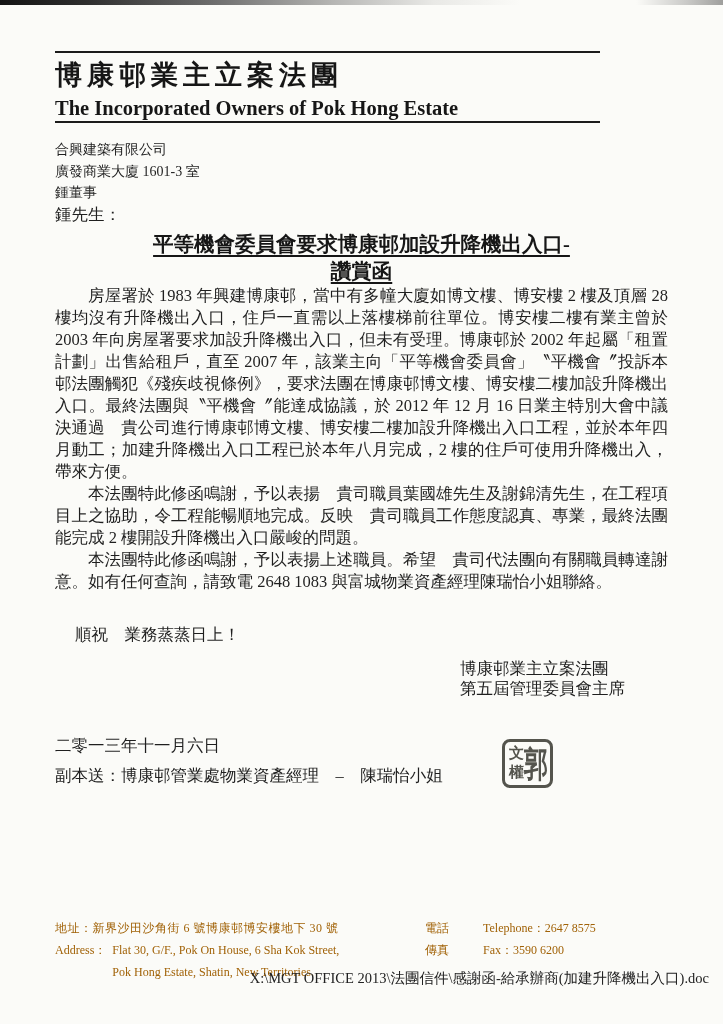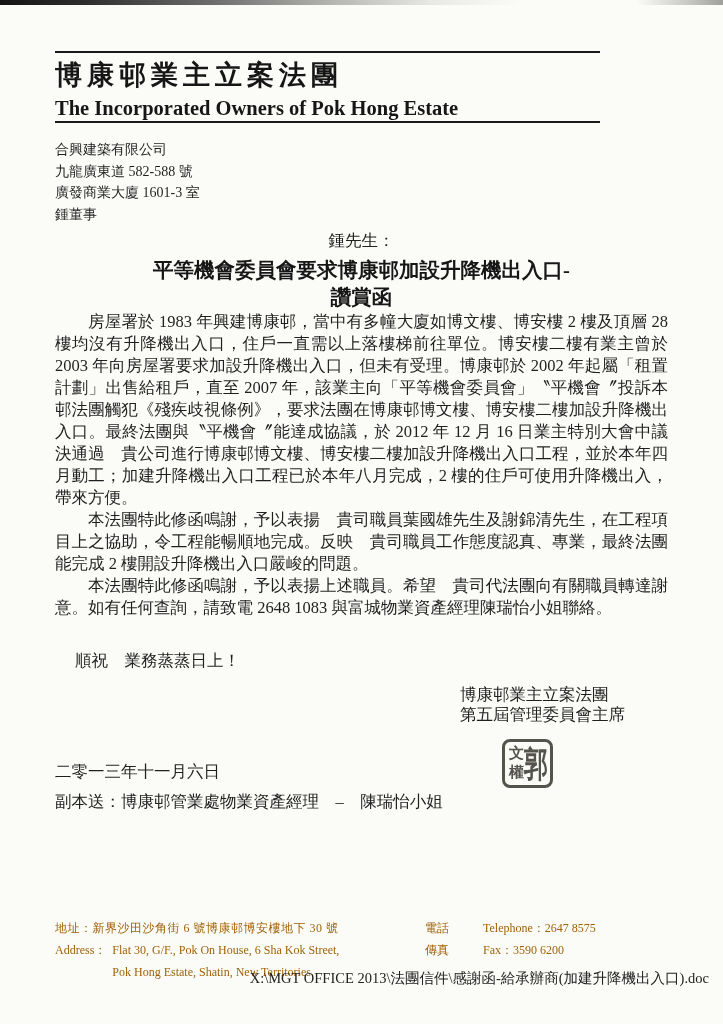--- a/index.html
+++ b/index.html
@@ -27,23 +27,23 @@
   .letterhead{padding-top:51px;margin:0 55px 0 55px;width:545px;}
   .rule{height:2px;background:var(--rule);width:545px;}
   .org-zh{
     margin:2px 0 0 0;font-size:27px;font-weight:700;line-height:40px;
     letter-spacing:5px;color:#161616;
   }
   .org-en{font-size:20.5px;font-weight:700;line-height:26px;color:#161616;padding-bottom:0;}
   
   .content{margin-left:55px;width:613px;font-size:16.5px;line-height:22px;}
   .recipient{margin-top:16px;line-height:21.5px;font-size:14px;}
-  .salutation{margin-top:5px;line-height:22px;text-align:center;}
+  .salutation{line-height:22px;}
   .subject{margin-top:5px;text-align:center;font-weight:700;font-size:20.5px;line-height:27px;color:#161616;}
-  .subject-line{text-decoration-thickness:1.5px;text-underline-offset:4px;}
+  .subject-line{text-decoration:underline;text-decoration-thickness:1.5px;text-underline-offset:4px;}
   p.para{margin:0;text-align:justify;text-indent:2em;}
   .p1{margin-top:10px;}
   .p2{margin-top:5px;}
   .p3{margin-top:8px;}
   .closing{margin-top:31px;padding-left:20px;line-height:22px;}
   .signature{margin-top:13px;margin-left:405px;line-height:20px;font-size:16.5px;white-space:nowrap;}
   .date{margin-top:36px;line-height:22px;font-size:16.5px;}
   .cc{margin-top:8px;line-height:22px;font-size:16.5px;}
   
   .stamp{
@@ -84,21 +84,20 @@
   <header class="letterhead">
     <div class="rule"></div>
     <h1 class="org-zh">博康邨業主立案法團</h1>
     <div class="org-en">The Incorporated Owners of Pok Hong Estate</div>
     <div class="rule"></div>
   </header>
 
   <main class="content">
     <div class="recipient">
       <div>合興建築有限公司</div>
-      <div>九龍廣東道 582-588 號</div>
       <div>廣發商業大廈 1601-3 室</div>
       <div>鍾董事</div>
     </div>
 
     <div class="salutation">鍾先生：</div>
 
     <div class="subject">
       <div><span class="subject-line">平等機會委員會要求博康邨加設升降機出入口-</span></div>
       <div><span class="subject-line">讚賞函</span></div>
     </div>

